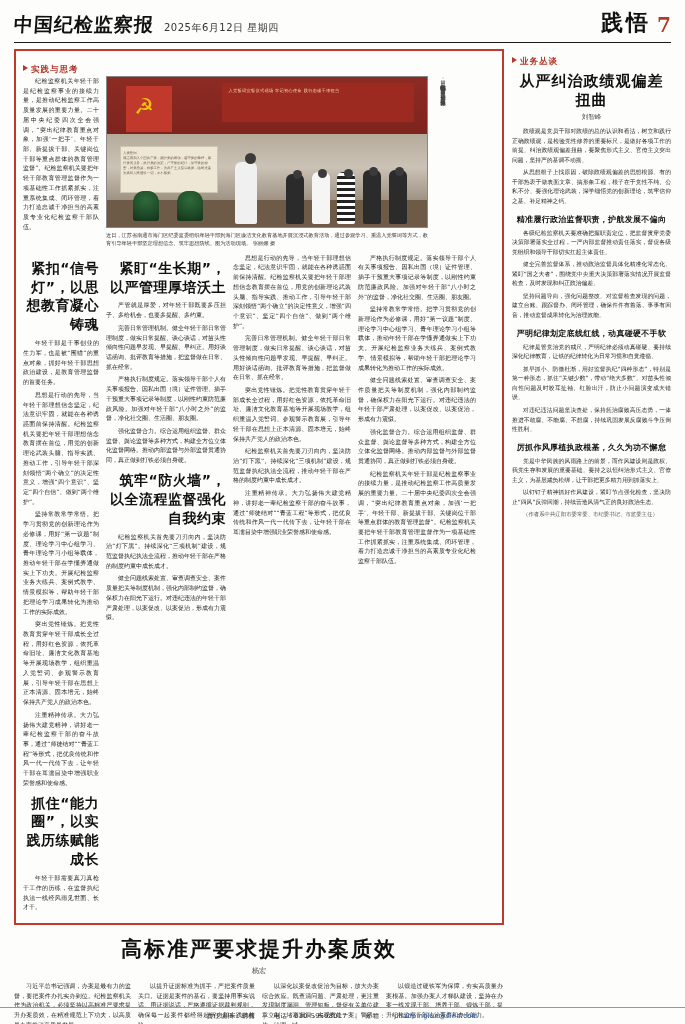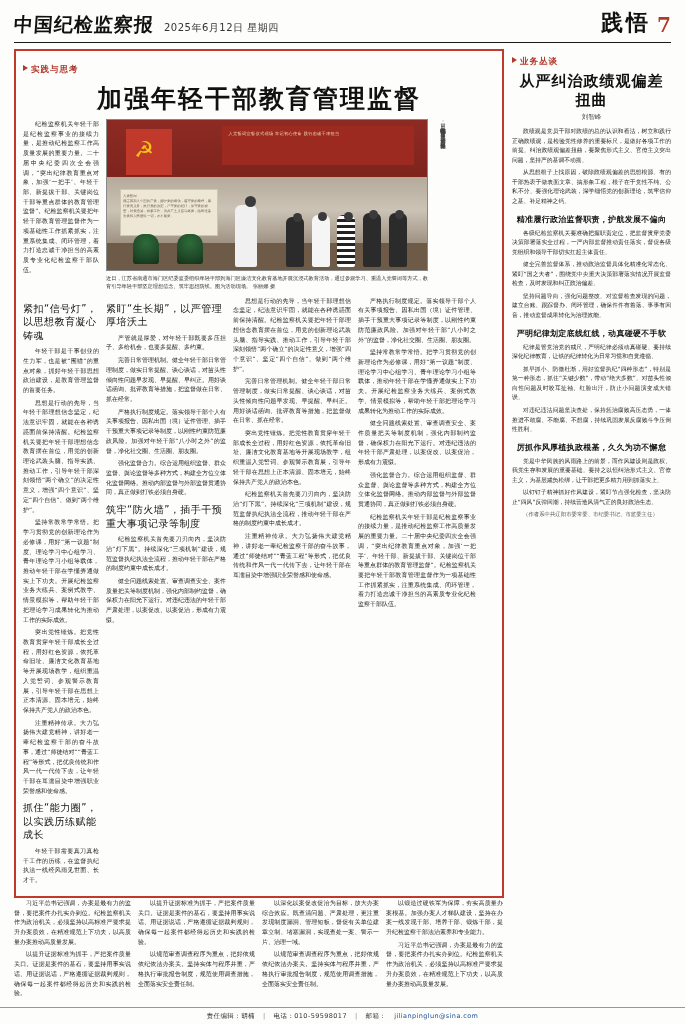--- a/index.html
+++ b/index.html
@@ -74,24 +74,24 @@
   .cols{display:flex;gap:7px;}
   .col{
     font-size:6px;
     line-height:1.62;
     text-align:justify;
     color:#1d1d1d;
     word-break:break-all;
   }
   .col p{margin:0 0 3px 0;text-indent:12px;}
   .subhead{
-    font-weight:normal;
-    font-size:10px;
+    font-weight:bold;
+    font-size:14px;
     color:#111;
-    text-align:left;
+    text-align:right;
     margin:6px 0 4px 0;
     letter-spacing:.5px;
     line-height:1.35;
     text-indent:0;
   }
 
   
   .photo-wrap{width:322px;}
   .photo{
     width:322px;height:152px;position:relative;overflow:hidden;
@@ -166,21 +166,20 @@
   <div class="content">
 
     <div style="width:497px;">
 
       <div class="left-block">
 
         <div class="kicker">
           <span class="tri"></span><span>实践与思考</span>
         </div>
 
-        <div class="headline">加强年轻干部教育管理监督</div>
 
         
         <div style="display:flex;gap:7px;">
 
           <div class="col" style="width:76px;">
             <p>纪检监察机关年轻干部是纪检监察事业的接续力量，是推动纪检监察工作高质量发展的重要力量。二十届中央纪委四次全会强调，“突出纪律教育重点对象，加强‘一把手’、年轻干部、新提拔干部、关键岗位干部等重点群体的教育管理监督”。纪检监察机关要把年轻干部教育管理监督作为一项基础性工作抓紧抓实，注重系统集成、闭环管理，着力打造忠诚干净担当的高素质专业化纪检监察干部队伍。</p>
           </div>
 
           <div class="photo-wrap">
             <div class="photo">
@@ -227,21 +226,21 @@
             <div class="subhead">抓住“能力圈”，以实践历练赋能成长</div>
             <p>年轻干部需要真刀真枪干工作的历练，在监督执纪执法一线经风雨见世面、长才干。</p>
           </div>
 
           <div class="col" style="width:120px;">
             <div class="subhead">紧盯“生长期”，以严管理厚培沃土</div>
             <p>严管就是厚爱，对年轻干部既要多压担子、多给机会，也要多提醒、多约束。</p>
             <p>完善日常管理机制。健全年轻干部日常管理制度，做实日常提醒、谈心谈话，对苗头性倾向性问题早发现、早提醒、早纠正。用好谈话函询、批评教育等措施，把监督做在日常、抓在经常。</p>
             <p>严格执行制度规定。落实领导干部个人有关事项报告、因私出国（境）证件管理、插手干预重大事项记录等制度，以刚性约束防范廉政风险。加强对年轻干部“八小时之外”的监督，净化社交圈、生活圈、朋友圈。</p>
             <p>强化监督合力。综合运用组织监督、群众监督、舆论监督等多种方式，构建全方位立体化监督网络。推动内部监督与外部监督贯通协同，真正做到打铁必须自身硬。</p>
-            <div class="subhead">筑牢“防火墙”，插手干预重大事项记录等制度</div>
+            <div class="subhead">筑牢“防火墙”，以全流程监督强化自我约束</div>
             <p>纪检监察机关首先要刀刃向内，坚决防治“灯下黑”。持续深化“三项机制”建设，规范监督执纪执法全流程，推动年轻干部在严格的制度约束中成长成才。</p>
             <p>健全问题线索处置、审查调查安全、案件质量把关等制度机制，强化内部制约监督，确保权力在阳光下运行。对违纪违法的年轻干部严肃处理，以案促改、以案促治，形成有力震慑。</p>
           </div>
 
           <div class="col" style="width:118px;">
             <p>思想是行动的先导，当年轻干部理想信念坚定，纪法意识牢固，就能在各种诱惑面前保持清醒。纪检监察机关要把年轻干部理想信念教育摆在首位，用党的创新理论武装头脑、指导实践、推动工作，引导年轻干部深刻领悟“两个确立”的决定性意义，增强“四个意识”、坚定“四个自信”、做到“两个维护”。</p>
             <p>完善日常管理机制。健全年轻干部日常管理制度，做实日常提醒、谈心谈话，对苗头性倾向性问题早发现、早提醒、早纠正。用好谈话函询、批评教育等措施，把监督做在日常、抓在经常。</p>
             <p>突出党性锤炼。把党性教育贯穿年轻干部成长全过程，用好红色资源，依托革命旧址、廉洁文化教育基地等开展现场教学，组织重温入党誓词、参观警示教育展，引导年轻干部在思想上正本清源、固本培元，始终保持共产党人的政治本色。</p>
             <p>纪检监察机关首先要刀刃向内，坚决防治“灯下黑”。持续深化“三项机制”建设，规范监督执纪执法全流程，推动年轻干部在严格的制度约束中成长成才。</p>
             <p>注重精神传承。大力弘扬伟大建党精神，讲好老一辈纪检监察干部的奋斗故事，通过“师徒结对”“青蓝工程”等形式，把优良传统和作风一代一代传下去，让年轻干部在耳濡目染中增强职业荣誉感和使命感。</p>
@@ -252,20 +251,22 @@
             <p>坚持常教常学常悟。把学习贯彻党的创新理论作为必修课，用好“第一议题”制度、理论学习中心组学习、青年理论学习小组等载体，推动年轻干部在学懂弄通做实上下功夫。开展纪检监察业务大练兵、案例式教学、情景模拟等，帮助年轻干部把理论学习成果转化为推动工作的实际成效。</p>
             <p>健全问题线索处置、审查调查安全、案件质量把关等制度机制，强化内部制约监督，确保权力在阳光下运行。对违纪违法的年轻干部严肃处理，以案促改、以案促治，形成有力震慑。</p>
             <p>强化监督合力。综合运用组织监督、群众监督、舆论监督等多种方式，构建全方位立体化监督网络。推动内部监督与外部监督贯通协同，真正做到打铁必须自身硬。</p>
             <p>纪检监察机关年轻干部是纪检监察事业的接续力量，是推动纪检监察工作高质量发展的重要力量。二十届中央纪委四次全会强调，“突出纪律教育重点对象，加强‘一把手’、年轻干部、新提拔干部、关键岗位干部等重点群体的教育管理监督”。纪检监察机关要把年轻干部教育管理监督作为一项基础性工作抓紧抓实，注重系统集成、闭环管理，着力打造忠诚干净担当的高素质专业化纪检监察干部队伍。</p>
           </div>
 
         </div>
       </div>
 
       <div>
+        <div class="headline2">高标准严要求提升办案质效</div>
+        <div class="byline2">杨宏</div>
         <div class="cols">
           <div class="col" style="width:117px;">
             <p>习近平总书记强调，办案是最有力的监督，要把案件办扎实办到位。纪检监察机关作为政治机关，必须坚持以高标准严要求提升办案质效，在精准规范上下功夫，以高质量办案推动高质量发展。</p>
             <p>以提升证据标准为抓手，严把案件质量关口。证据是案件的基石，要坚持用事实说话、用证据说话，严格遵循证据裁判规则，确保每一起案件都经得起历史和实践的检验。</p>
           </div>
           <div class="col" style="width:117px;">
             <p>以提升证据标准为抓手，严把案件质量关口。证据是案件的基石，要坚持用事实说话、用证据说话，严格遵循证据裁判规则，确保每一起案件都经得起历史和实践的检验。</p>
             <p>以规范审查调查程序为重点，把好依规依纪依法办案关。坚持实体与程序并重，严格执行审批报告制度，规范使用调查措施，全面落实安全责任制。</p>
           </div>
           <div class="col" style="width:117px;">

